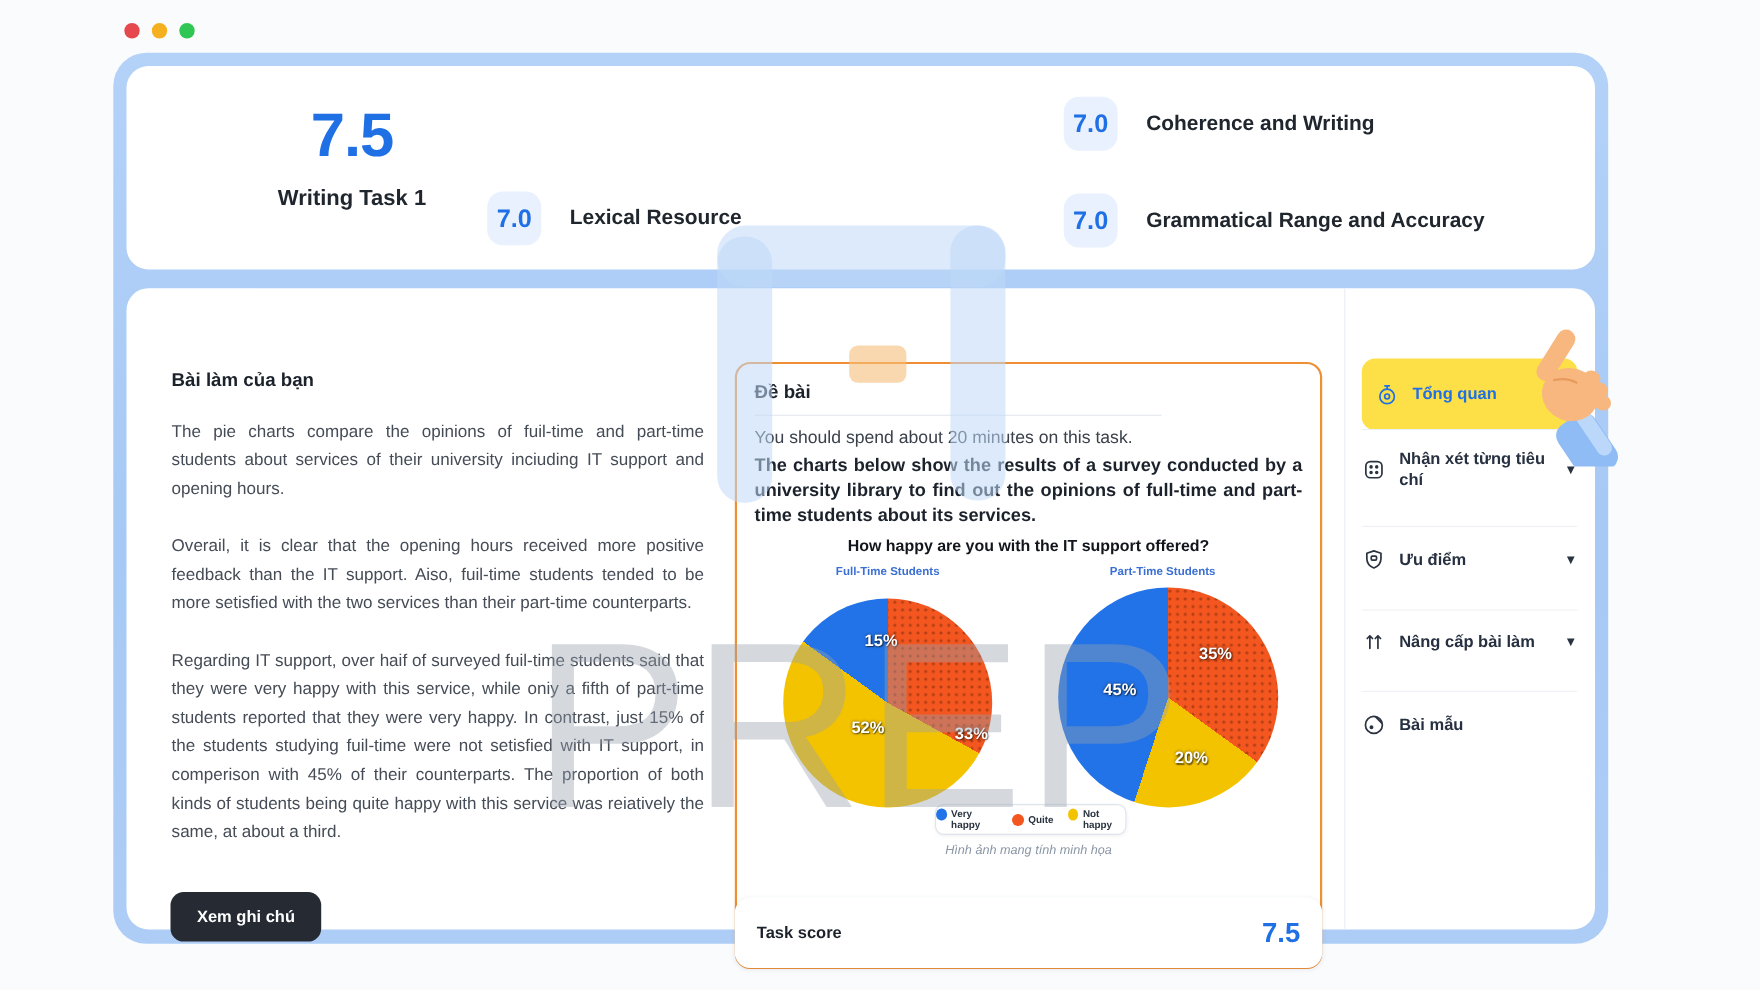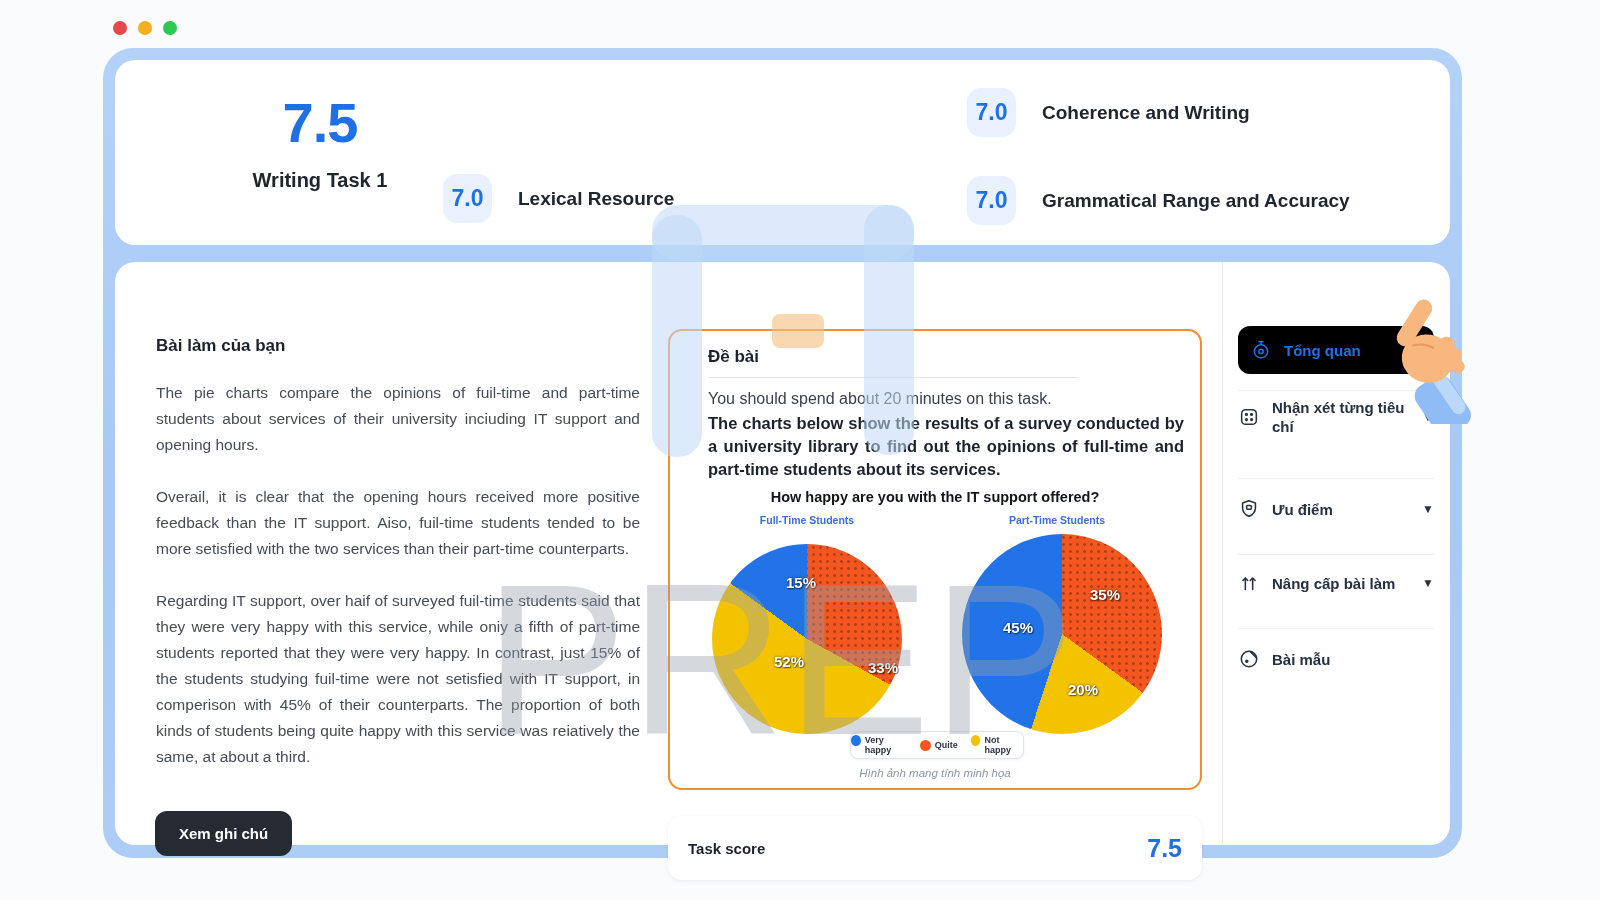--- a/index.html
+++ b/index.html
@@ -28,22 +28,22 @@
 
   
   #essay { position:absolute; left:41px; top:74px; width:484px; color:#454C56; }
   #essay h3 { font-size:17px; font-weight:700; color:#1C222B; margin-bottom:24px; }
   #essay p { font-size:15.5px; line-height:26px; text-align:justify; margin-bottom:26px; }
   #notes-btn { position:absolute; left:40px; top:549px; background:#262B33; color:#FFFFFF; border:none;
                font-family:"Liberation Sans",sans-serif; font-size:15px; font-weight:600;
                padding:14px 24px; border-radius:12px; cursor:pointer; }
 
   
-  #prompt-panel { position:absolute; left:553px; top:67px; width:534px; height:461px;
-                  border:2px solid #EE8F35; border-radius:14px; background:#FFFFFF;padding-left:22px; }
+  #prompt-panel { position:absolute; left:553px; top:67px; width:534px; height:552px;
+                  border:2px solid #EE8F35; border-radius:14px; background:#FFFFFF; }
   #prompt-panel h3 { font-size:17px; font-weight:700; color:#1C222B; margin:16px 0 0 16px; }
   #prompt-divider { margin:10px 16px 0 16px; height:1px; background:#E3E7ED; width:370px; }
   #prompt-instruction { margin:12px 16px 0 16px; font-size:16px; color:#3A414B; }
   #prompt-task { margin:4px 16px 0 16px; font-size:16.5px; font-weight:700; color:#1C222B;
                  line-height:23px; text-align:justify; }
 
   
   #chart-title { position:absolute; left:0; top:158px; width:100%; text-align:center;
                  font-size:14.5px; font-weight:800; color:#12161C; }
   .pie-subtitle { position:absolute; font-size:10.5px; font-weight:700; color:#3B6FD4; width:200px; text-align:center; }
@@ -73,21 +73,21 @@
   #task-score { position:absolute; left:553px; top:554px; width:534px; height:64px; background:#FFFFFF;
                 border-radius:14px; box-shadow:0 1px 4px rgba(60,80,110,.10);
                 display:flex; align-items:center; justify-content:space-between; padding:0 20px; }
   #task-score .lbl { font-size:15px; font-weight:700; color:#1C222B; }
   #task-score .val { font-size:25px; font-weight:800; color:#1F6FE5; }
 
   
   #sidebar-divider { position:absolute; left:1107px; top:0; width:1px; height:583px; background:#E9EDF2; }
   .side-item { position:absolute; left:1123px; width:196px; display:flex; align-items:center; gap:12px; cursor:pointer; }
   .side-item .lbl { font-size:15px; font-weight:700; color:#273040; line-height:19px; flex:1; }
-  .side-item.active { background:#000000; border-radius:12px; height:48px; padding:0 10px 0 12px; width:196px; }
+  .side-item.active { background:#fde047; border-radius:12px; height:65px; padding:0 10px 0 12px; width:196px; }
   .side-item.active .lbl { color:#1F6FE5; }
   .side-sep { position:absolute; left:1123px; width:196px; height:1px; background:#EDF0F4; }
   .chev { font-size:12px; color:#2A3340; }
 
   
   .wm { position:absolute; pointer-events:none; z-index:5; }
   #wm-text { left:484px; top:552px; font-size:215px; font-weight:400; line-height:1;
              color:rgba(150,160,172,0.40); letter-spacing:2px; }
   .wm-blue { background:#BFD8F8; opacity:.55; }
   #wm-bar-left  { left:652px; top:215px; width:50px; height:242px; border-radius:24px; }
@@ -187,21 +187,21 @@
       <div class="side-item active" style="top:64px;">
         <svg width="22" height="22" viewBox="0 0 24 24" fill="none" stroke="#1F6FE5" stroke-width="1.7" stroke-linecap="round">
           <circle cx="12" cy="13.5" r="7.2"></circle>
             <circle cx="12" cy="13.5" r="2.4"></circle>
             <path d="M9.8 3h4.4M12 3v2.6"></path>
         </svg>
         <span class="lbl">Tổng quan</span>
       </div>
       <div class="side-sep" style="top:128px;"></div>
 
-      <div class="side-item" style="top:136px;">
+      <div class="side-item" style="top:146px;">
         <svg width="22" height="22" viewBox="0 0 24 24" fill="none" stroke="#2A3340" stroke-width="1.7" stroke-linecap="round">
           <rect x="4" y="4" width="16" height="16" rx="4.5"></rect>
           <circle cx="9.2" cy="9.2" r="0.9" fill="#2A3340"></circle>
             <circle cx="14.8" cy="9.2" r="0.9" fill="#2A3340"></circle>
           <circle cx="9.2" cy="14.8" r="0.9" fill="#2A3340"></circle>
             <circle cx="14.8" cy="14.8" r="0.9" fill="#2A3340"></circle>
         </svg>
         <span class="lbl">Nhận xét từng tiêu chí</span>
         <span class="chev">▼</span>
       </div>

